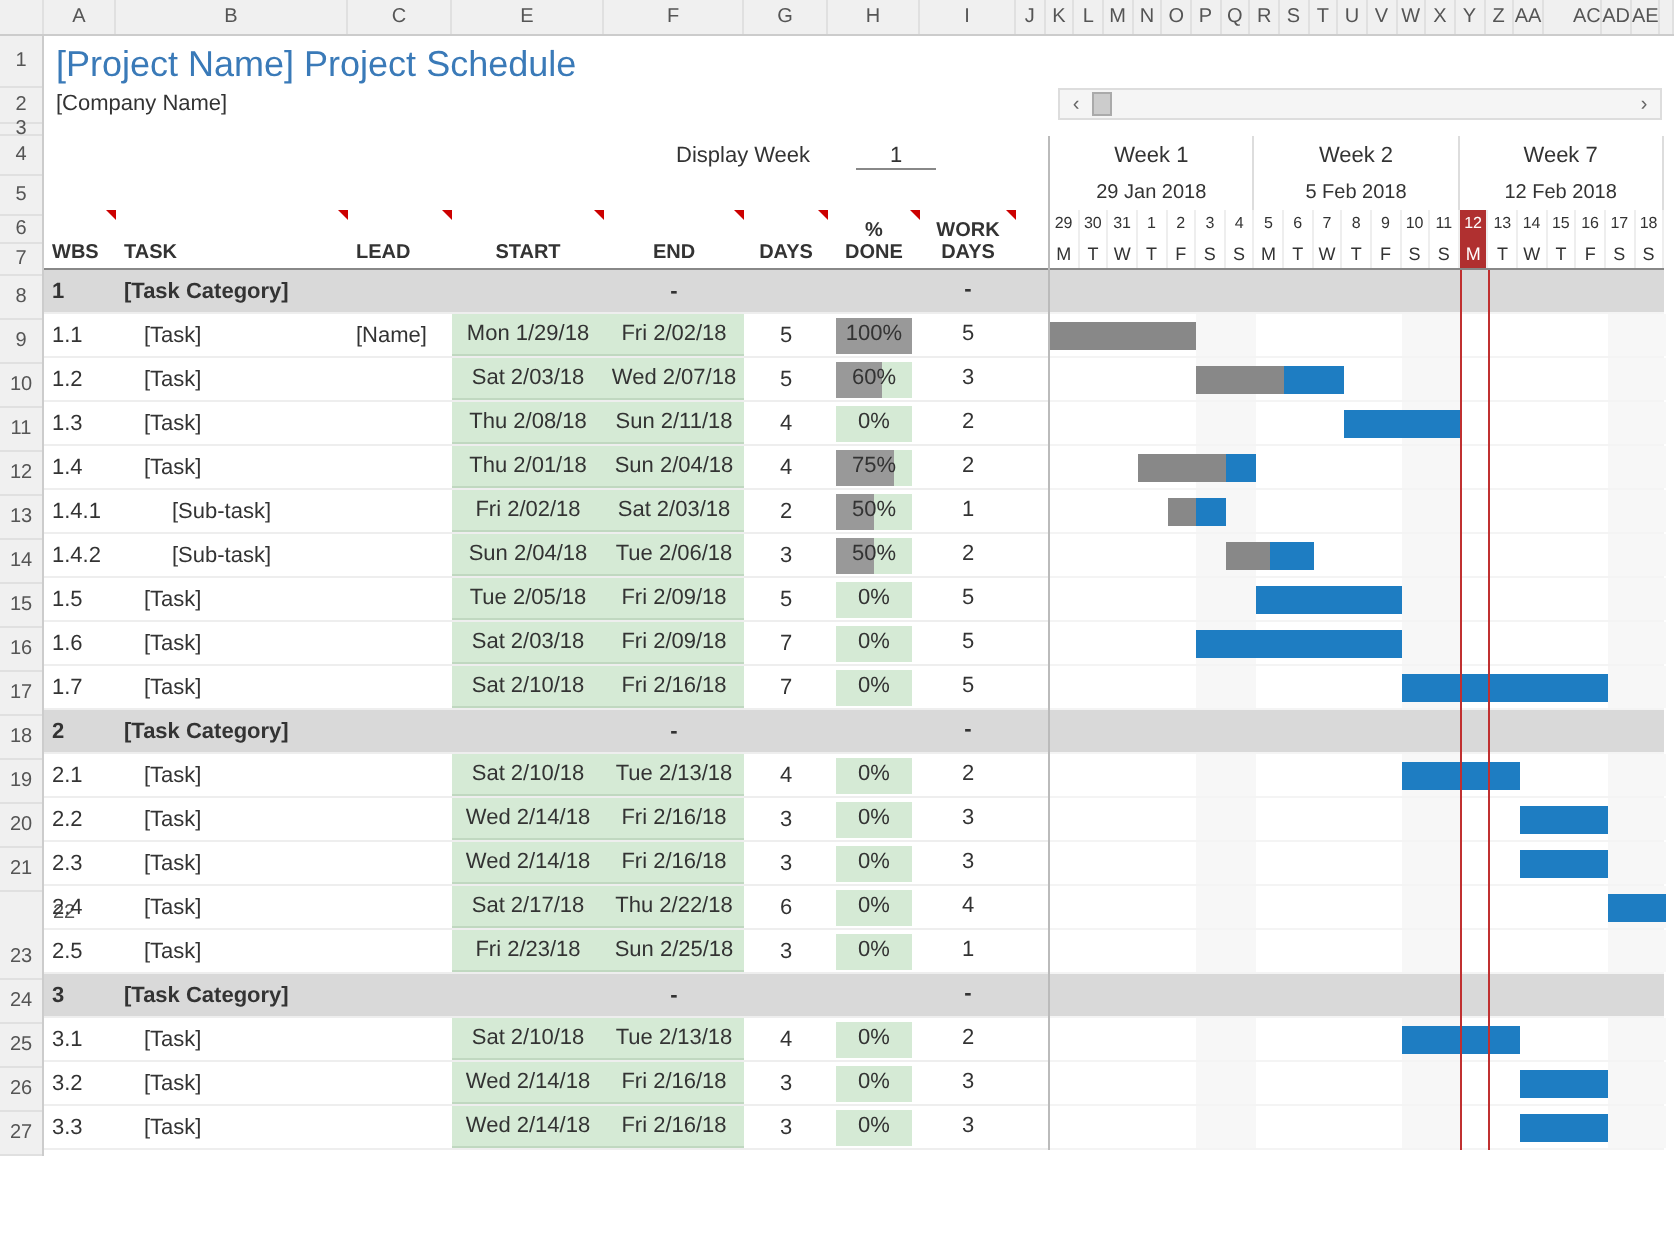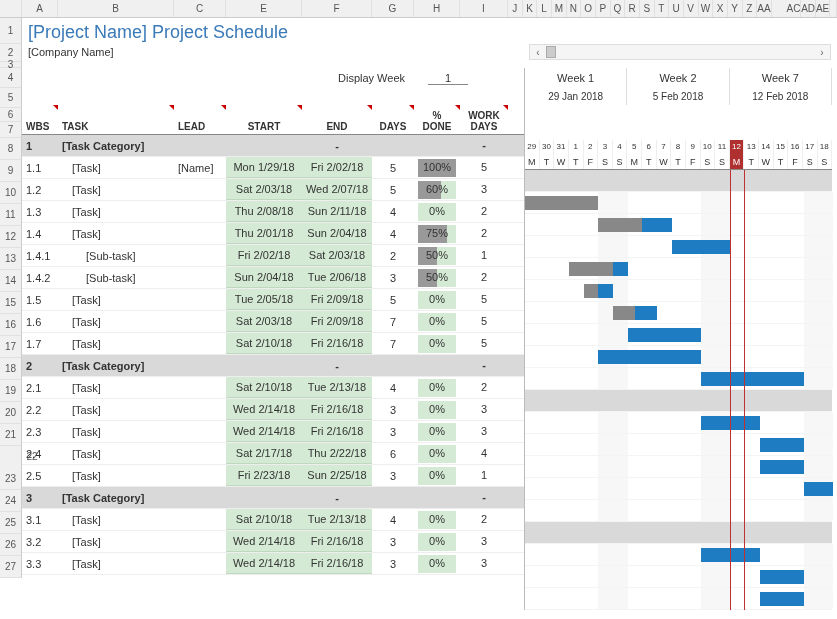--- a/index.html
+++ b/index.html
@@ -159,21 +159,21 @@
     height: 17px;
     display: flex;
   }
   .week-date .wk {
     flex: 1;
     text-align: center;
     border-right: 1px solid #ddd;
     line-height: 17px;
     font-size: 10px;
   }
-  .day-hdr { height: 14px; display: flex; margin-top: 35px; }
+  .day-hdr { height: 14px; display: flex; }
   .day-hdr div, .dow-hdr div {
     width: 14.666px;
     text-align: center;
     font-size: 8px;
     border-right: 1px solid #eee;
     line-height: 14px;
   }
   .dow-hdr { height: 16px; display: flex; border-bottom: 1px solid #888; }
   .dow-hdr div { line-height: 16px; font-size: 9px; }
   .day-hdr .today, .dow-hdr .today {

